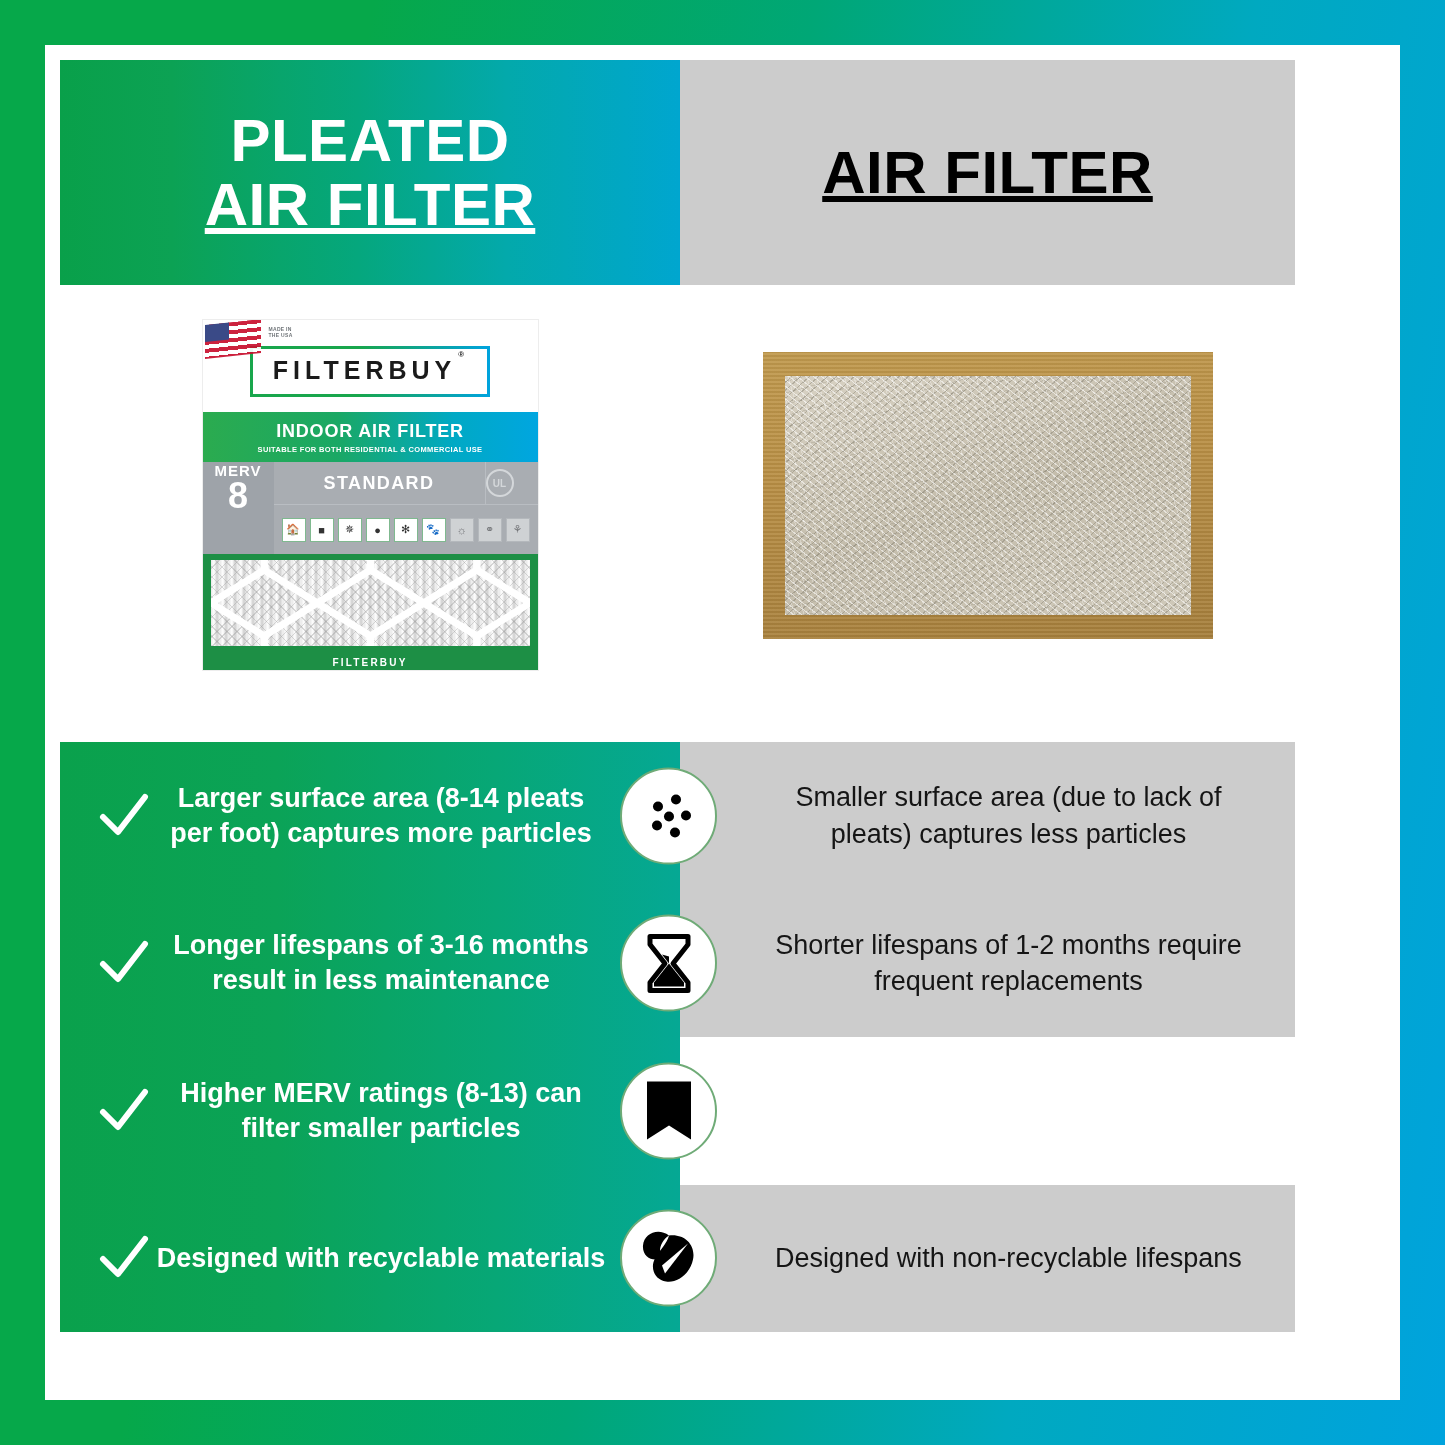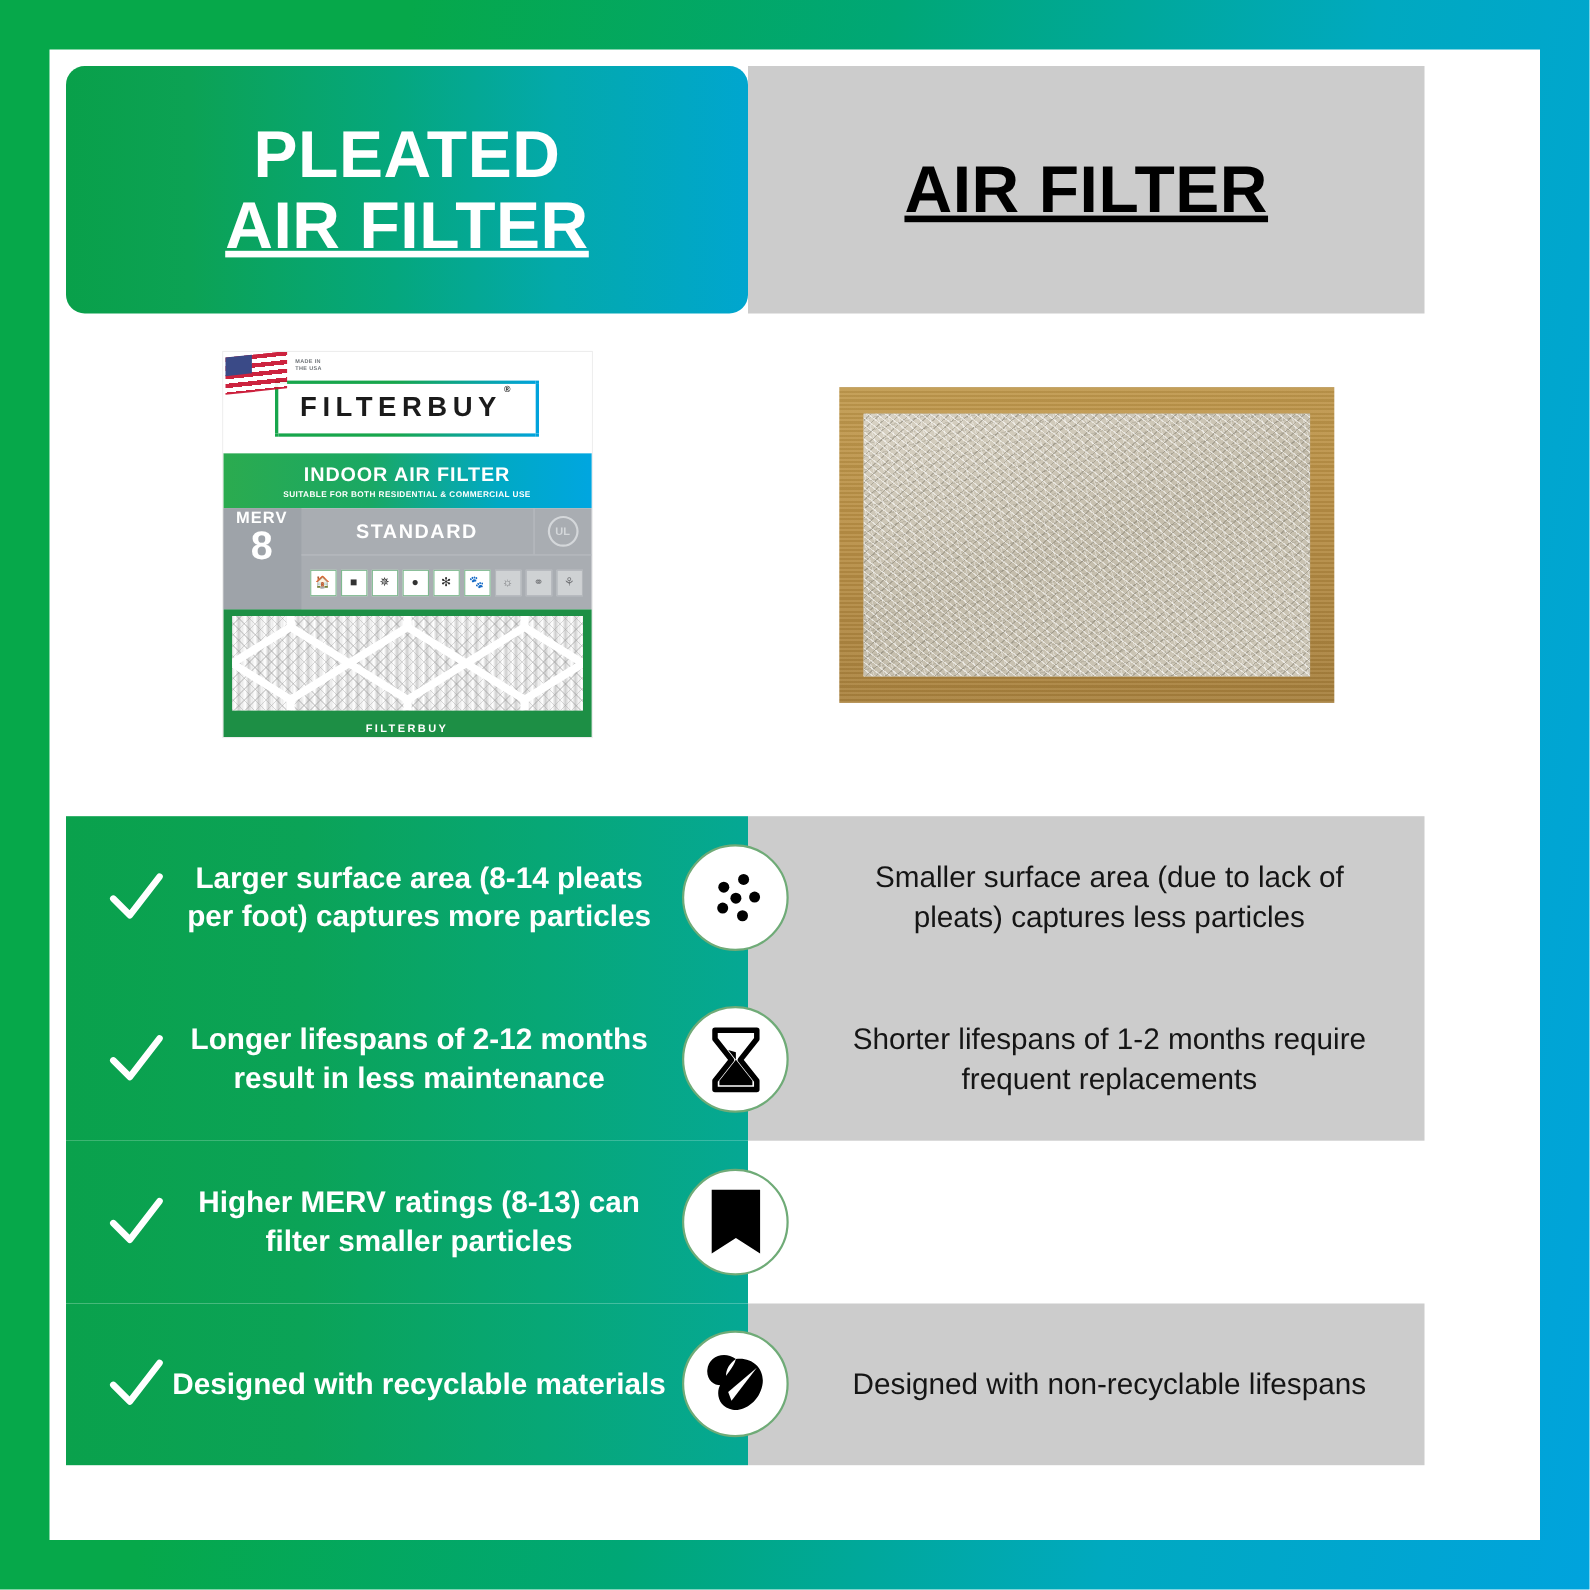--- a/index.html
+++ b/index.html
@@ -42,21 +42,20 @@
     height: 225px;
     display: flex;
   }
   .header-left {
     width: 620px;
     height: 100%;
     background: linear-gradient(90deg, #09a04a 0%, #0ca254 18%, #05a77d 48%, #03a9ab 72%, #00a6cf 100%);
     display: flex;
     align-items: center;
     justify-content: center;
-    border-radius: 17px;
   }
   .header-right {
     width: 615px;
     height: 100%;
     background: #cccccc;
     display: flex;
     align-items: center;
     justify-content: center;
   }
   .header-title {
@@ -206,21 +205,20 @@
     color: #ffffff;
     font-size: 18px;
     font-weight: 700;
     letter-spacing: 1.4px;
   }
   .fb-ul {
     width: 52px;
     height: 100%;
     display: flex;
     align-items: center;
-    justify-content: center;
     border-left: 1px solid #b9bdc2;
   }
   .fb-ul-mark {
     width: 24px; height: 24px;
     border-radius: 50%;
     border: 2px solid #d4d7da;
     color: #d4d7da;
     font-size: 10px;
     font-weight: 700;
     display: flex;
@@ -517,21 +515,21 @@
       </div>
     </div>
 
     <div class="cmp-row">
       <div class="cmp-left">
         <div class="check-icon">
           <svg viewBox="0 0 54 54" aria-hidden="true">
             <path d="M6 28 L21 43 L48 8" fill="none" stroke="#ffffff" stroke-width="6" stroke-linecap="round" stroke-linejoin="round"></path>
           </svg>
         </div>
-        <div class="cmp-left-text">Longer lifespans of 2-12 months result in less maintenance</div>
+        <div class="cmp-left-text">Longer lifespans of 3-16 months result in less maintenance</div>
       </div>
       <div class="mid-icon">
         <svg width="58" height="62" viewBox="0 0 58 62" aria-hidden="true">
           <path d="M10 4 H48 V12 L33 31 L48 50 V58 H10 V50 L25 31 L10 12 Z" fill="none" stroke="#000000" stroke-width="5" stroke-linejoin="round"></path>
           <path d="M29 31 L44 50 V54 H14 V50 Z" fill="#000000"></path>
           <path d="M29 31 L22 22 L29 24 Z" fill="#000000"></path>
         </svg>
       </div>
       <div class="cmp-right">
         <div class="cmp-right-text">Shorter lifespans of 1-2 months require frequent replacements</div>

